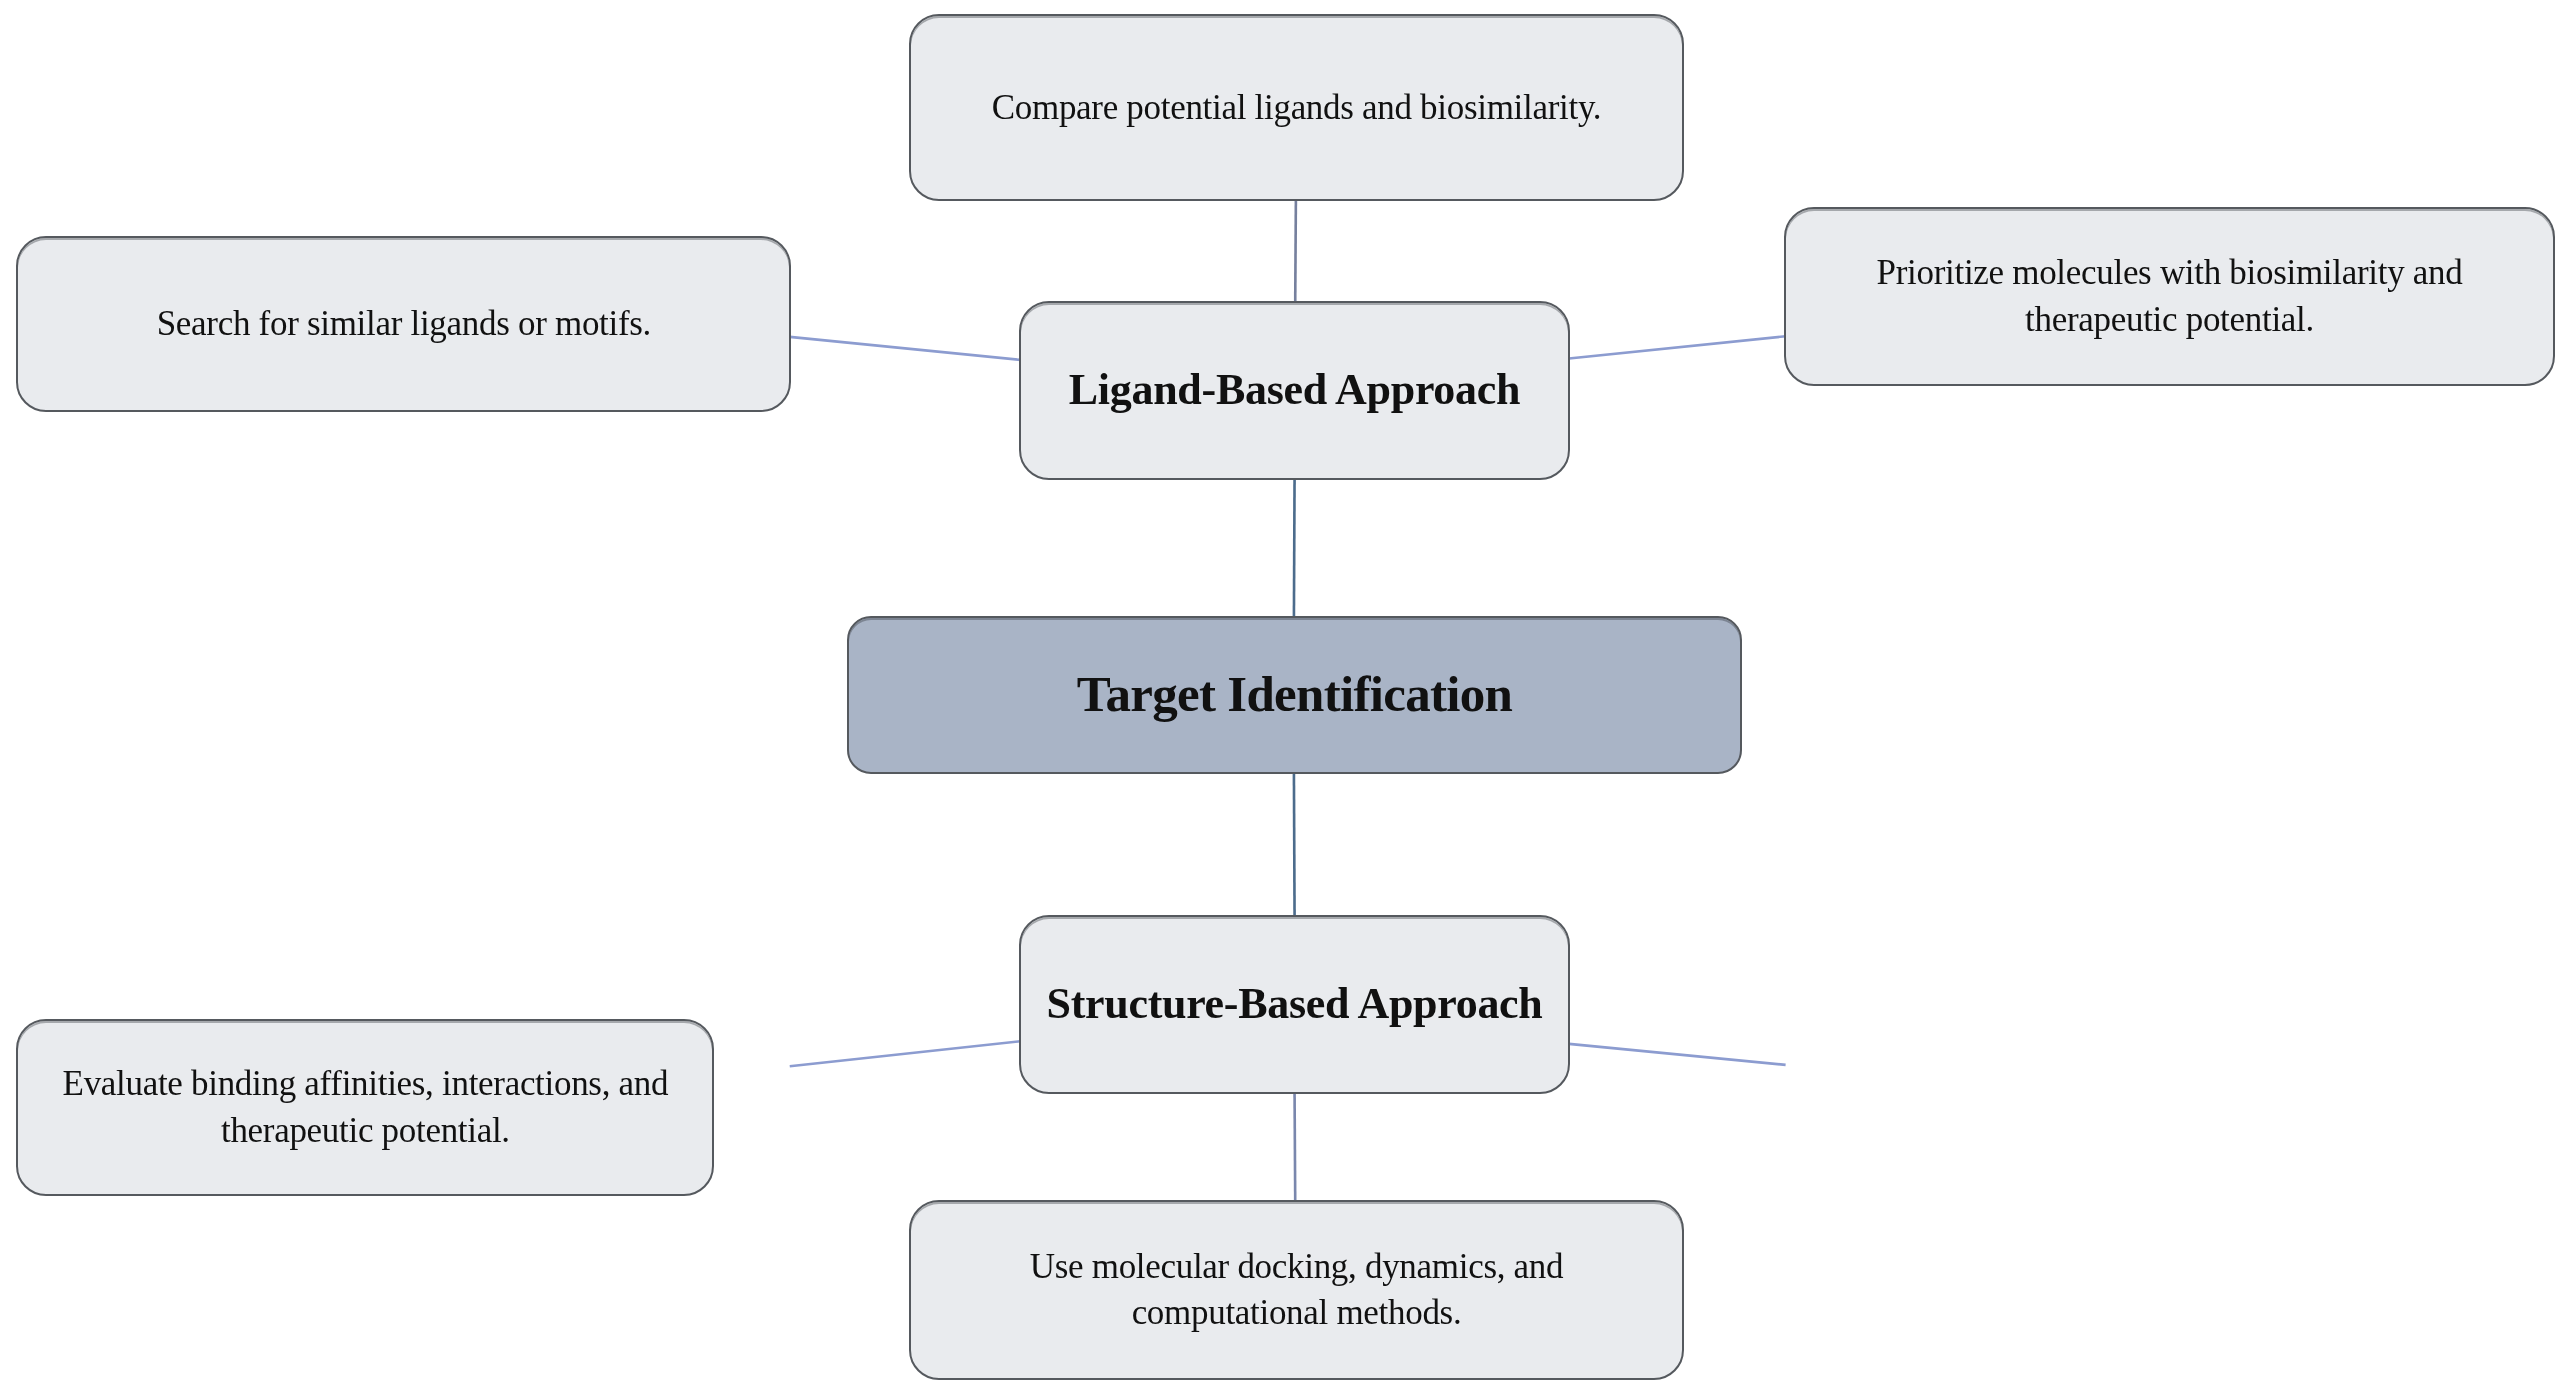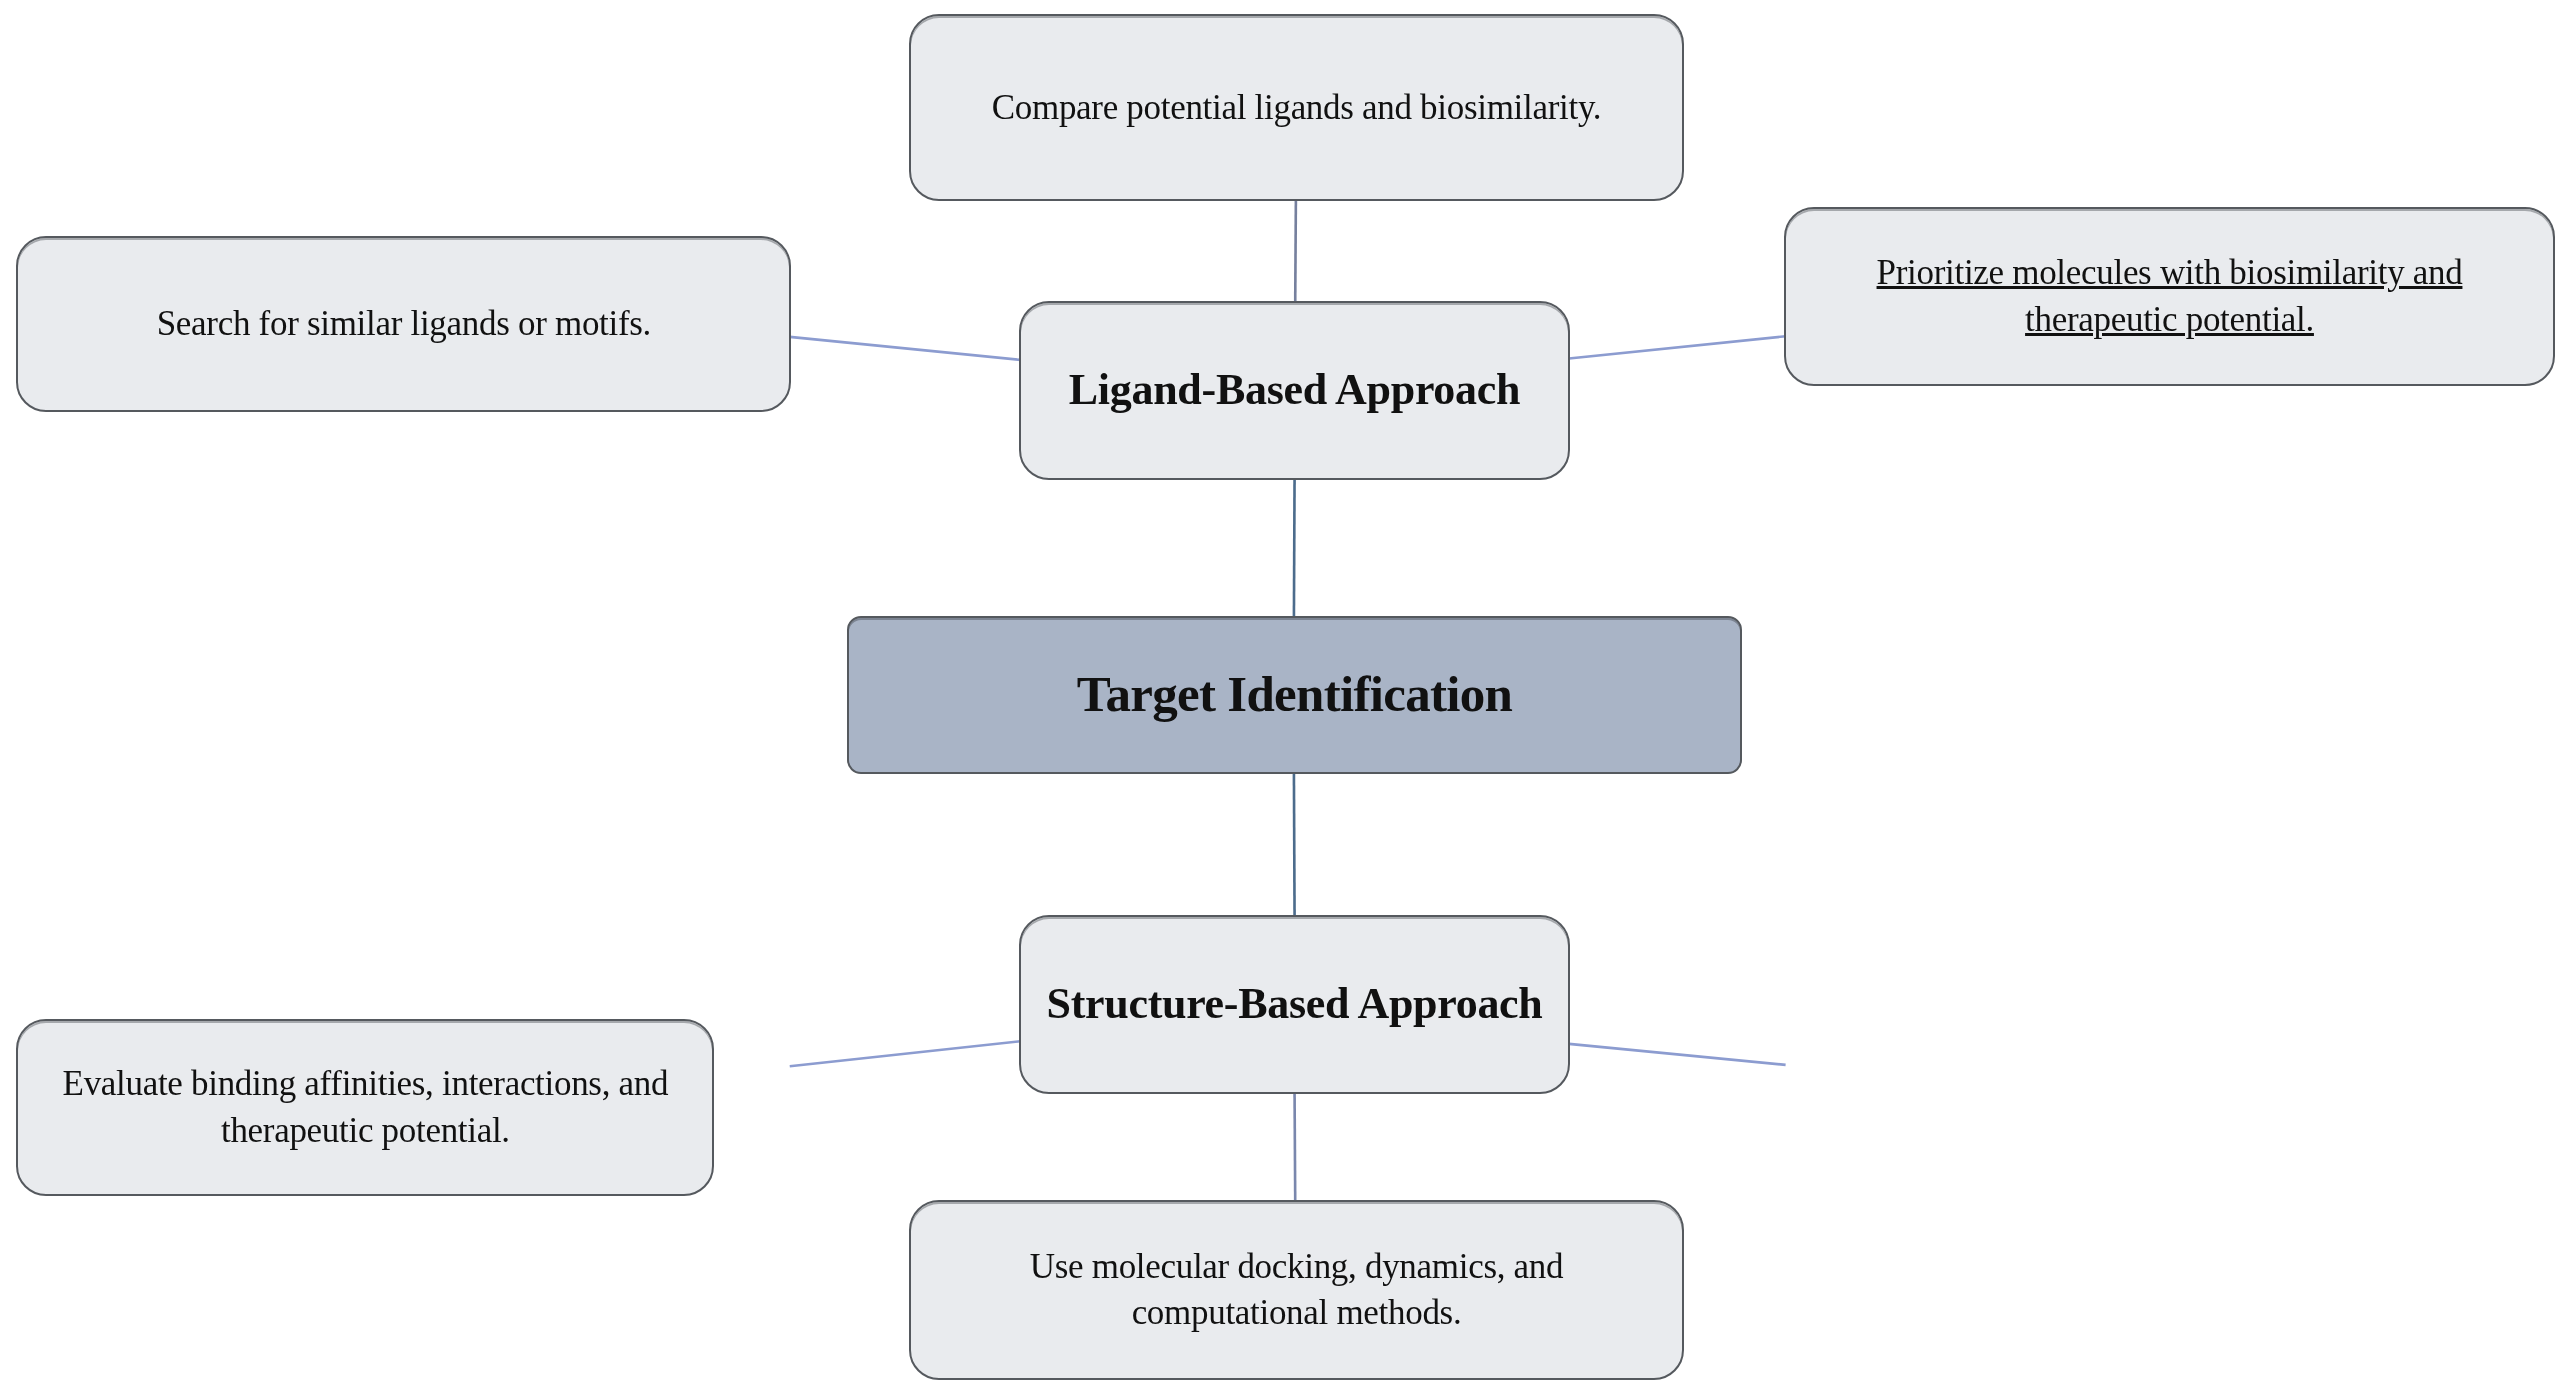--- a/index.html
+++ b/index.html
@@ -46,26 +46,26 @@
   .node--branch {
     font-weight: bold;
     font-size: 44px;
     padding: 6.6px 19.7px;
   }
   .node--center {
     background: #a9b4c6;
     font-weight: bold;
     font-size: 51px;
     letter-spacing: -0.7px;
-    border-radius: 14px;
+    border-radius: 24px;
   }
   
   #n-compare    { left: 909px; top: 14.4px;   width: 775px; height: 187px; }
   #n-search     { left: 16.4px;   top: 204px;  width: 775px; height: 176px; margin-top: 32px; }
-  #n-prioritize { left: 1784px; top: 207px;  width: 771px; height: 179px; text-decoration: underline; }
+  #n-prioritize { left: 1784px; top: 207px;  width: 771px; height: 179px; }
   #n-ligand     { left: 1019px; top: 301px;  width: 551px;  height: 179px; }
   #n-center     { left: 847px; top: 616px;  width: 895px; height: 158px; }
   #n-structure  { left: 1019px; top: 915px; width: 551px;  height: 179px; }
   #n-evaluate   { left: 16.4px;   top: 1019px; width: 698px; height: 177px; }
   #n-analyze    { left: 1784px; top: 1024px; width: 771px; height: 179px; }
   #n-docking    { left: 909px; top: 1200px; width: 775px; height: 180px; }
 </style>
 </head>
 <body>
 

